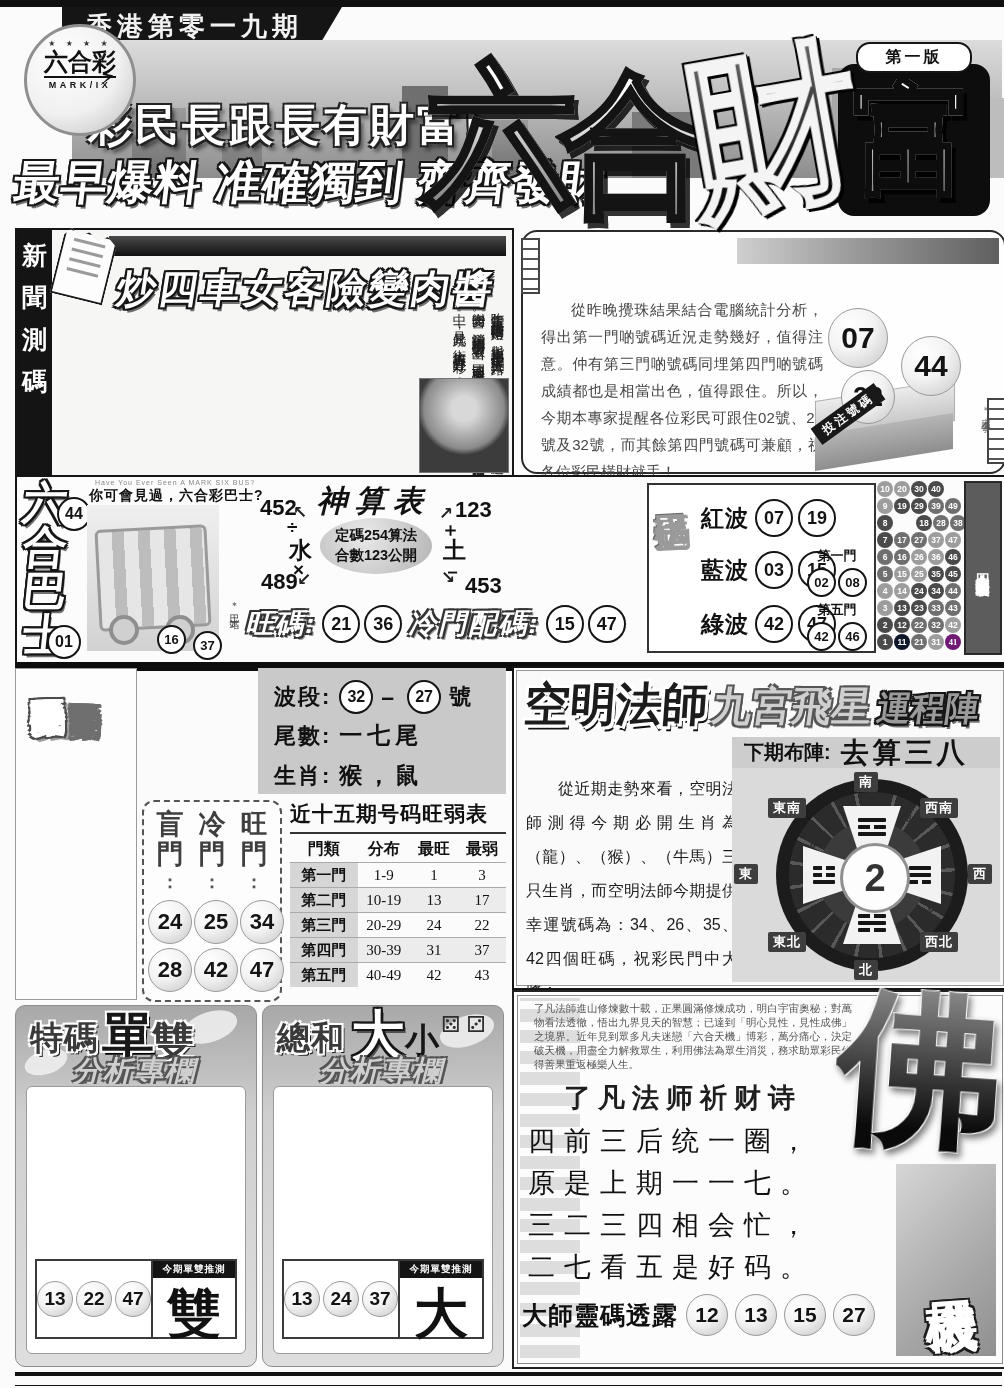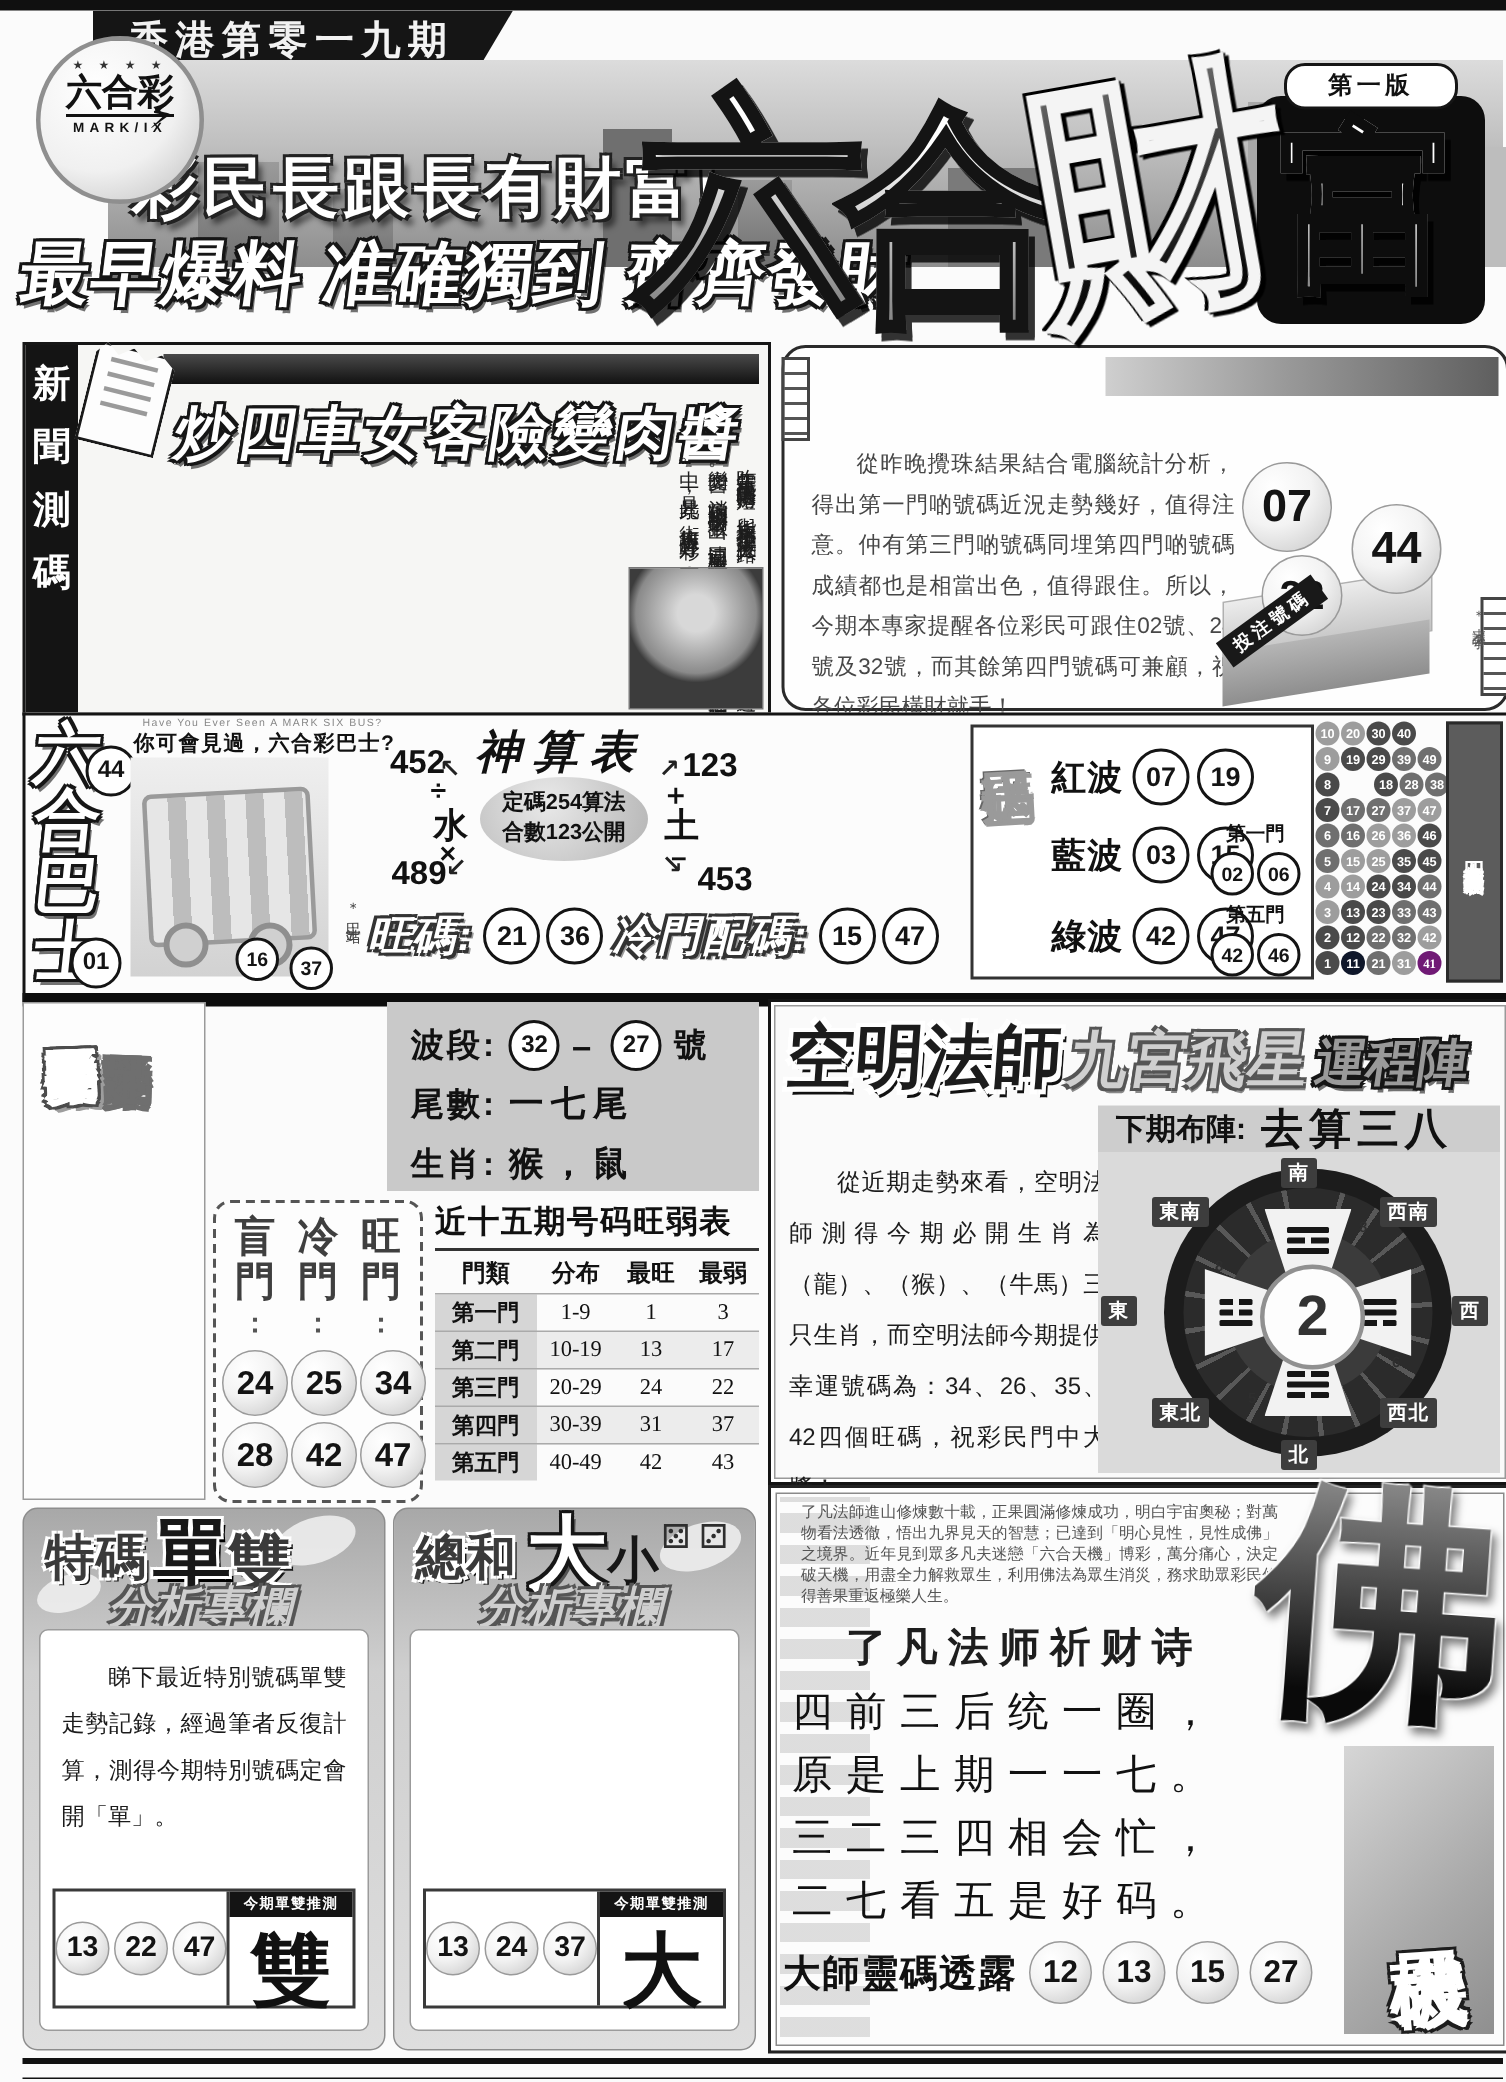--- a/index.html
+++ b/index.html
@@ -366,21 +366,21 @@
         <span class="wavename">綠波</span>
         <span class="ballrow" style="gap:5px;">
             <span class="onum o34">42</span>
             <span class="onum o34">47</span>
           </span>
       </div>
       <div class="gate" style="left:158px;top:62px;">
         <div class="gname">第一門</div>
         <span class="ballrow" style="gap:2px;">
             <span class="onum o26">02</span>
-            <span class="onum o26">06</span>
+            <span class="onum o26">08</span>
           </span>
       </div>
       <div class="gate" style="left:158px;top:116px;">
         <div class="gname">第五門</div>
         <span class="ballrow" style="gap:2px;">
             <span class="onum o26">42</span>
             <span class="onum o26">46</span>
           </span>
       </div>
     </div>
@@ -600,21 +600,20 @@
   <div class="abs bpanel" style="left:15px;">
     <div class="bphead">
       <div class="deco-oval" style="left:166px;top:6px;"></div>
       <div class="deco-oval" style="left:8px;top:44px;width:44px;height:24px;"></div>
       <span class="bptA ot-dark">特碼</span>
       <span class="bptB ot" style="left:86px;top:-4px;font-size:52px;color:#181818;text-shadow:-2px -2px 0 #fff,2px -2px 0 #fff,-2px 2px 0 #fff,2px 2px 0 #fff,3px 4px 0 #000;">單</span>
       <span class="bptB ot-dark" style="left:136px;top:8px;font-size:42px;">雙</span>
       <span class="bpsub ot-gray">分析專欄</span>
     </div>
     <div class="bpinner">
-      <div class="bpbody">睇下最近特別號碼單雙走勢記錄，經過筆者反復計算，測得今期特別號碼定會開「單」。</div>
       <div class="bpresult">
         <div class="bpballs">
             <span class="ball b36">13</span>
             <span class="ball b36">22</span>
             <span class="ball b36">47</span>
           </div>
         <div class="bppred">
           <div class="bppredlabel">今期單雙推測</div>
           <div class="bppredchar">雙</div>
         </div>

